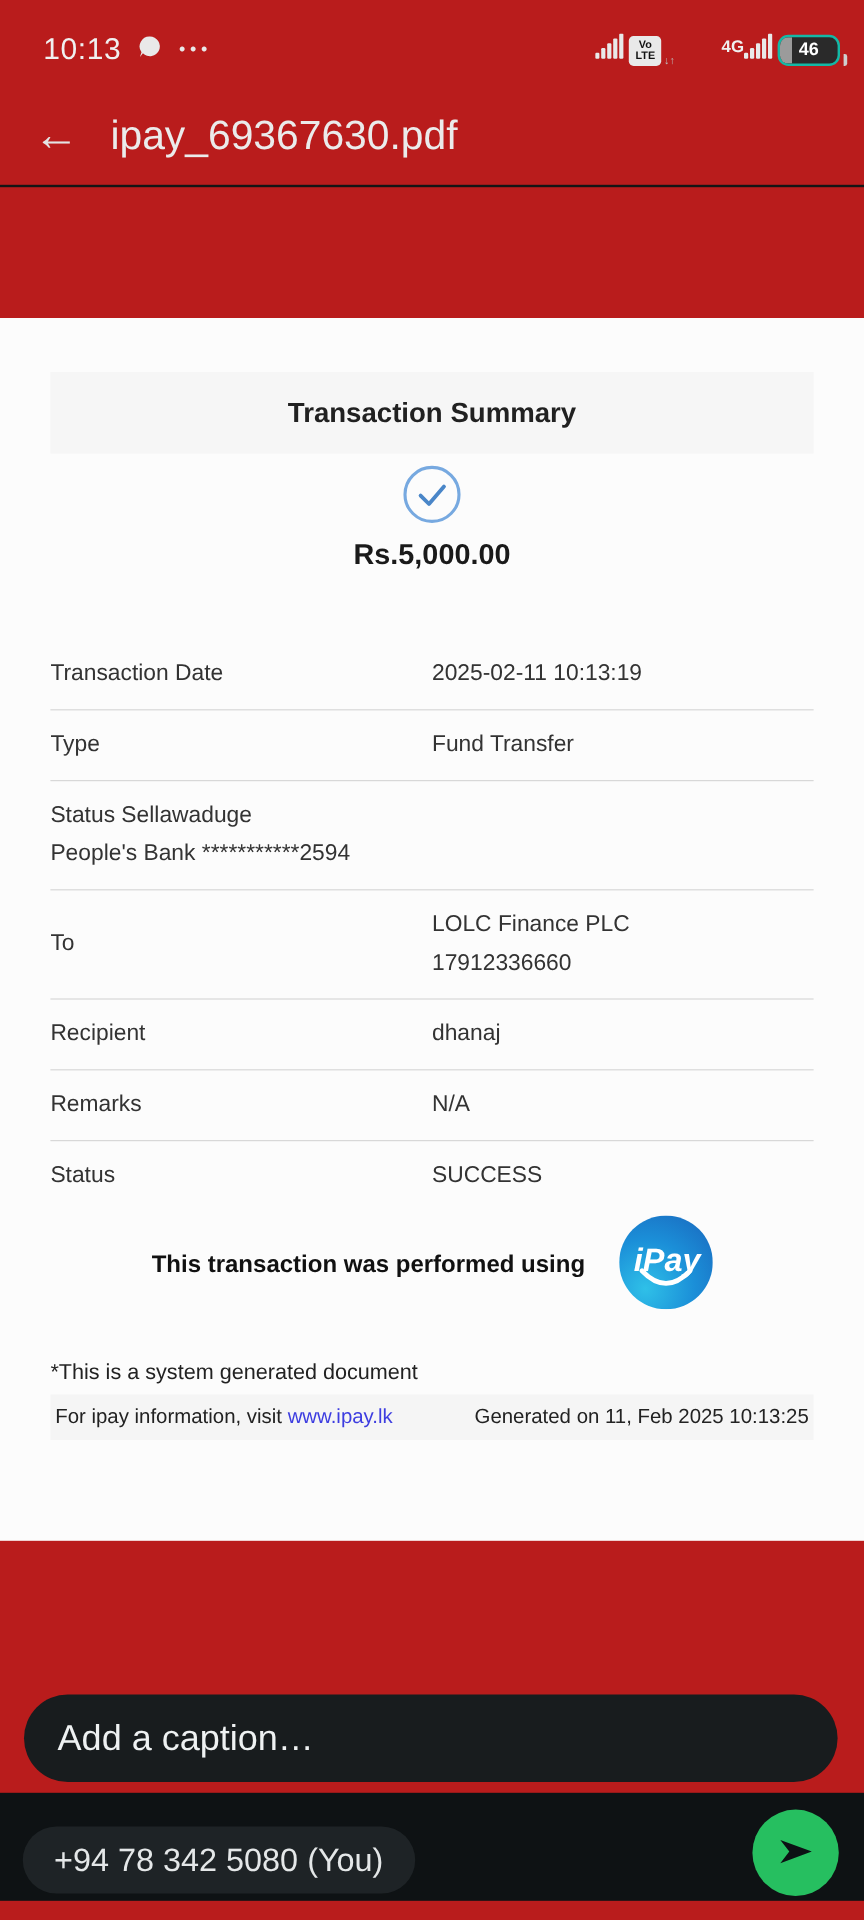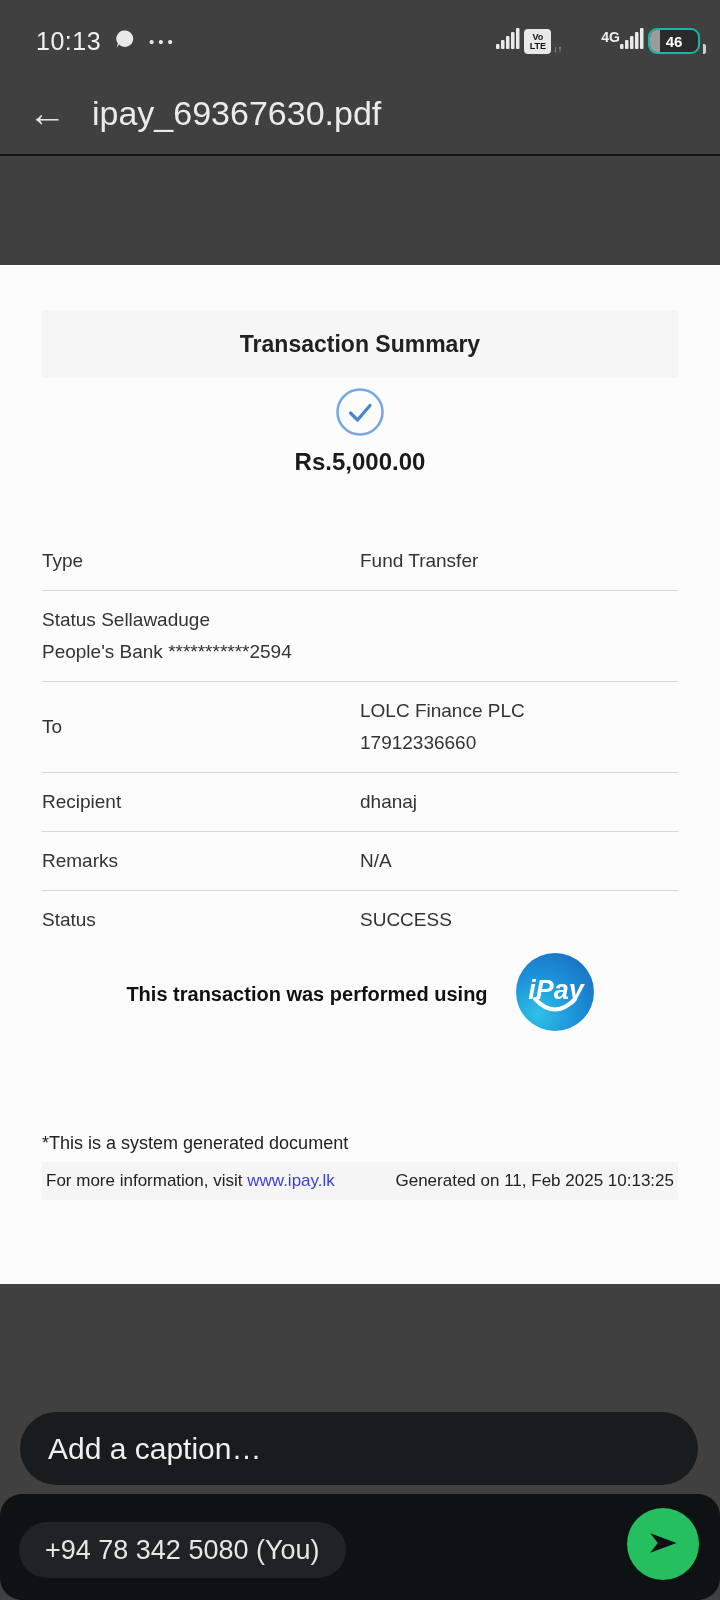--- a/index.html
+++ b/index.html
@@ -1,19 +1,19 @@
 <!DOCTYPE html>
 <html><head>
 <meta charset="utf-8">
 <style>
   * { margin:0; padding:0; box-sizing:border-box; }
   html,body { background:#000; }
   .screen {
     position:relative; width:720px; height:1600px; margin:0 auto;
-    background:#404040; overflow:hidden;
+    background:#b91c1c; overflow:hidden;
     font-family:"Liberation Sans", sans-serif;
   }
 
   
   .status-bar {
     position:absolute; top:18px; left:36px; right:14px; height:46px;
     display:flex; justify-content:space-between; align-items:center;
     color:#f0f0f0;
   }
   .sb-left { display:flex; align-items:center; gap:12px; }
@@ -84,21 +84,21 @@
   .footer-link { color:#3d3de0; text-decoration:none; cursor:pointer; }
 
   
   .caption-pill {
     position:absolute; top:1412px; left:20px; width:678px; height:73px;
     background:#181c1e; border-radius:37px; display:flex; align-items:center;
     padding-left:28px; cursor:text;
   }
   .caption-text { font-size:30px; color:#eef1f2; }
 
-  .bottom-strip { position:absolute; top:1494px; left:0; width:720px; height:106px; background:#0e1214;border-radius:22px; }
+  .bottom-strip { position:absolute; top:1494px; left:0; width:720px; height:90px; background:#0e1214; }
   .recipient-chip {
     position:absolute; left:19px; top:28px; height:56px; border-radius:28px;
     background:#1e2326; display:flex; align-items:center; padding:0 26px;
   }
   .recipient-text { font-size:27px; color:#e4e7e8; }
   .send-btn {
     position:absolute; right:21px; top:14px; width:72px; height:72px;
     border-radius:50%; background:#26bf60; display:flex; align-items:center;
     justify-content:center; cursor:pointer; border:none;
   }
@@ -168,20 +168,27 @@
     <div class="check-wrap">
       <svg width="52" height="52" viewBox="0 0 52 52">
         <circle cx="26" cy="26" r="22.5" fill="none" stroke="#77a9e0" stroke-width="2.6"></circle>
         <path d="M16.5 27 L23.5 34 L36 19.5" fill="none" stroke="#4a86c8" stroke-width="3.2" stroke-linecap="round" stroke-linejoin="round"></path>
       </svg>
     </div>
 
     <div class="amount">Rs.5,000.00</div>
 
     <div class="tx-table">
+      <div class="tx-row">
+        <div class="tx-label">Transaction Date</div>
+        <div class="tx-values">
+            <div>2025-02-11 10:13:19</div>
+            <div></div>
+          </div>
+      </div>
       <div class="tx-row">
         <div class="tx-label">Type</div>
         <div class="tx-values">
             <div>Fund Transfer</div>
             <div></div>
           </div>
       </div>
       <div class="tx-row">
         <div class="tx-values">
             <div>Status Sellawaduge</div>
@@ -233,21 +240,21 @@
           <text x="40" y="46" text-anchor="middle" fill="#ffffff" font-size="27" font-weight="bold" font-style="italic" font-family="Liberation Sans, sans-serif">iPay</text>
           <path d="M19 46 Q39 67 59 46" stroke="#ffffff" stroke-width="4" fill="none" stroke-linecap="round"></path>
         </svg>
       </span>
     </div>
 
     <div class="note">*This is a system generated document</div>
 
     <div class="footer-band">
       <span>
-        <span>For more information, visit </span><a class="footer-link">www.ipay.lk</a>
+        <span>For ipay information, visit </span><a class="footer-link">www.ipay.lk</a>
       </span>
       <span>Generated on 11, Feb 2025 10:13:25</span>
     </div>
   </div>
 
   <div class="caption-pill">
     <span class="caption-text">Add a caption…</span>
   </div>
 
   <div class="bottom-strip">

